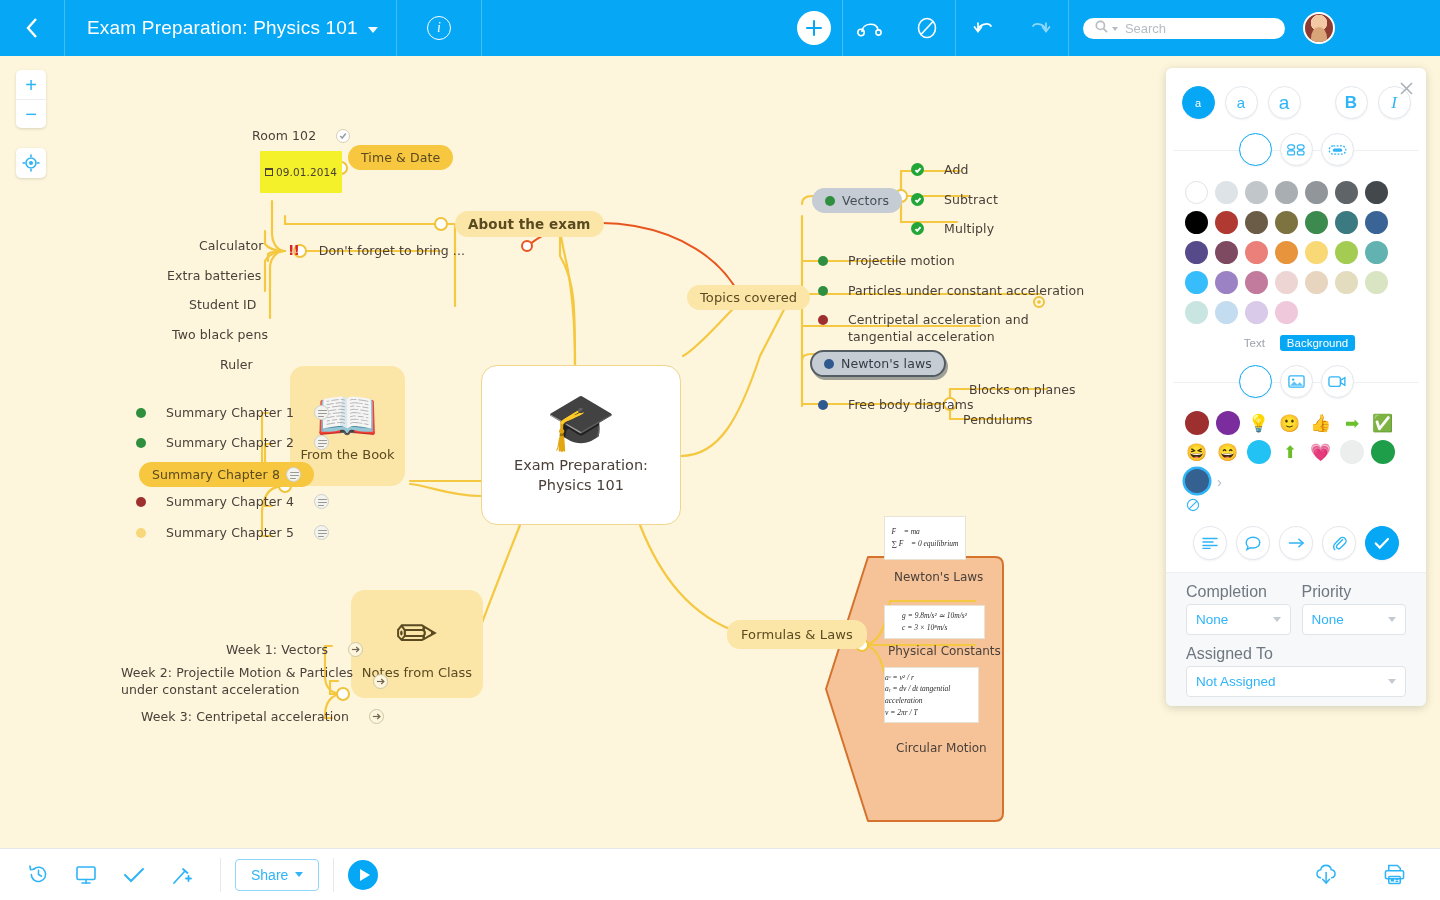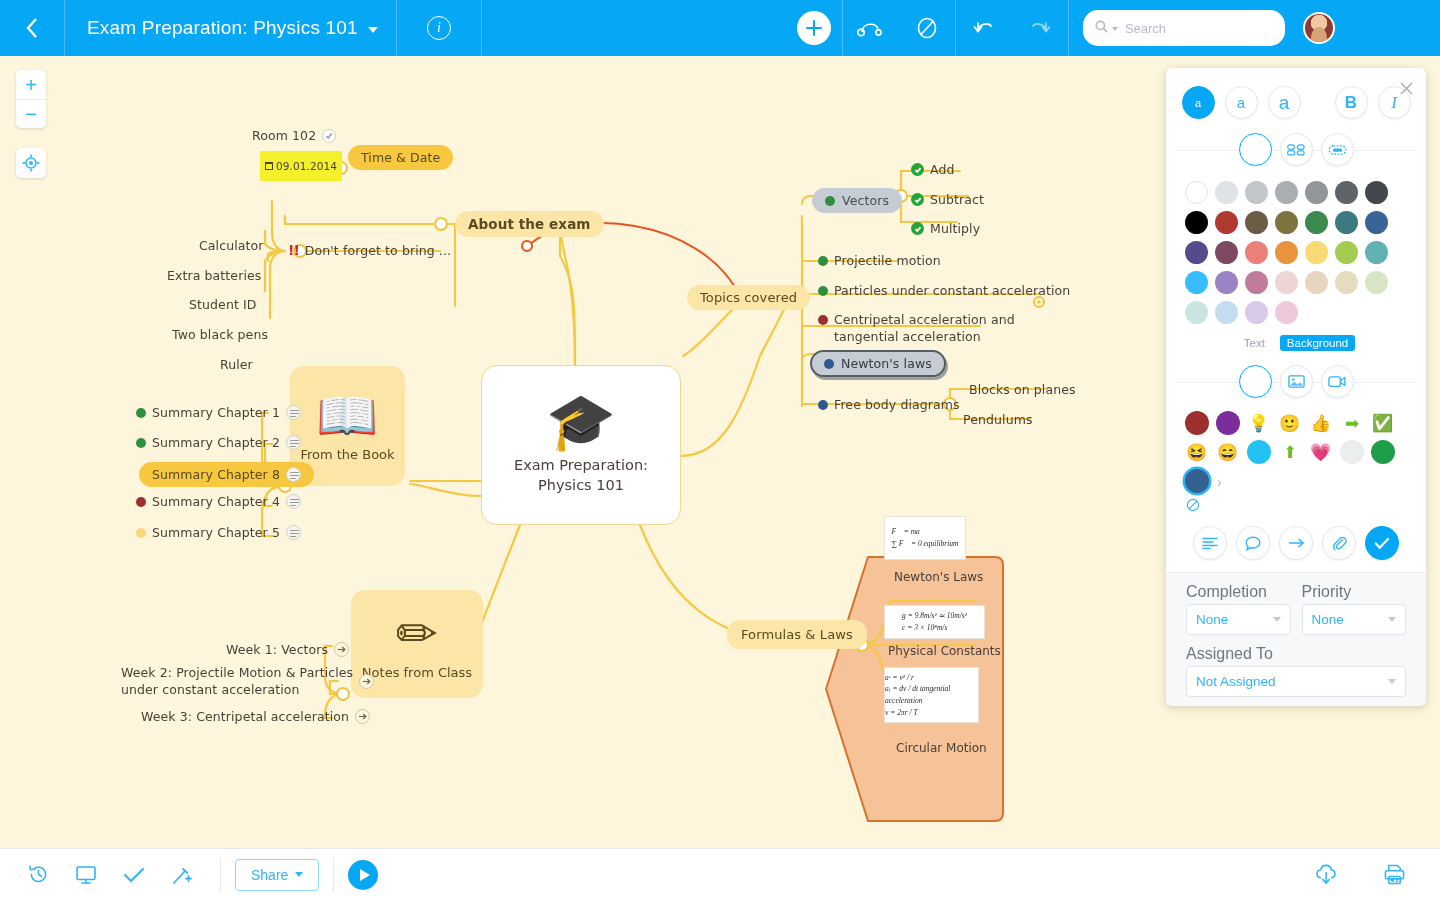--- a/index.html
+++ b/index.html
@@ -47,21 +47,21 @@
     width: 34px; height: 34px; border-radius: 50%; background: #fff;
     display: flex; align-items: center; justify-content: center; cursor: pointer;
   }
   .plus-fab::before, .plus-fab::after {
     content: ""; position: absolute; background: #06a7f5; border-radius: 1px;
   }
   .plus-fab::before { width: 16px; height: 2.6px; }
   .plus-fab::after { width: 2.6px; height: 16px; }
   .search-wrap { display: flex; align-items: center; padding: 0 14px; }
   .search-box {
-    width: 202px; height: 36px; background: #fff; border-radius: 15px;
+    width: 202px; height: 21px; background: #fff; border-radius: 15px;
     display: flex; align-items: center; padding: 0 12px; gap: 4px; cursor: text;
   }
   .search-icon svg { stroke: #b6bcc4; fill: none; stroke-width: 1.8; }
   .search-mini-caret {
     width: 0; height: 0; border-left: 3.5px solid transparent; border-right: 3.5px solid transparent;
     border-top: 4.5px solid #b6bcc4; margin-top: 2px; margin-right: 3px;
   }
   .search-input {
     border: none; outline: none; font-size: 13px; color: #8d949c; width: 150px;
     font-family: "Liberation Sans", sans-serif; background: transparent;
@@ -98,21 +98,21 @@
   .zoom-ctl div + div { border-top: 1px solid #eceff1; }
   .locate-btn {
     position: absolute; left: 16px; top: 92px; width: 30px; height: 30px;
     background: #fff; border-radius: 5px; box-shadow: 0 1px 3px rgba(0,0,0,.14);
     display: flex; align-items: center; justify-content: center; cursor: pointer;
   }
 
   
   .node {
     position: absolute; font-family: "DejaVu Sans", sans-serif;
-    color: #4a4039; white-space: nowrap; display: flex; align-items: center; gap: 6px;
+    color: #4a4039; white-space: nowrap; display: flex; align-items: center; gap: 20px;
     cursor: pointer; letter-spacing: .1px;
   }
   .node .txt { font-size: 12.5px; }
   .pill {
     border-radius: 13px; padding: 5px 13px;
   }
   .pill-orange { background: #f8c740; color: #5a4a20; }
   .pill-light  { background: #fbe6a8; color: #5a4a20; }
   .pill-grey   { background: #c5ccd3; color: #444e57; }
   .pill-sel {
@@ -142,21 +142,21 @@
     border: 1px solid #cfc6a8; flex: 0 0 auto;
     display: flex; align-items: center; justify-content: center;
   }
   .arrow-ic svg { stroke: #6f6552; fill: none; stroke-width: 1.3; }
   .circ-chk {
     width: 14px; height: 14px; border-radius: 50%; background: #fff; border: 1px solid #d6cfb4;
     display: flex; align-items: center; justify-content: center; flex: 0 0 auto;
   }
   .circ-chk svg { stroke: #9aa0a6; fill: none; stroke-width: 2; }
   .date-tag {
-    background: #f4f02a; color: #4a4039; font-size: 10.5px; padding: 9px 5px;
+    background: #f4f02a; color: #4a4039; font-size: 10.5px; padding: 15px 5px;
     display: inline-flex; align-items: center; gap: 3px; border-radius: 1px;
   }
   .date-tag .cal {
     width: 8px; height: 8px; border: 1px solid #4a4039; border-top-width: 2.6px; display: block;
   }
   .bang { color: #d8232a; font-weight: bold; font-size: 14px; letter-spacing: -1px; }
 
   
   .central {
     position: absolute; left: 481px; top: 309px; width: 200px; height: 160px;

